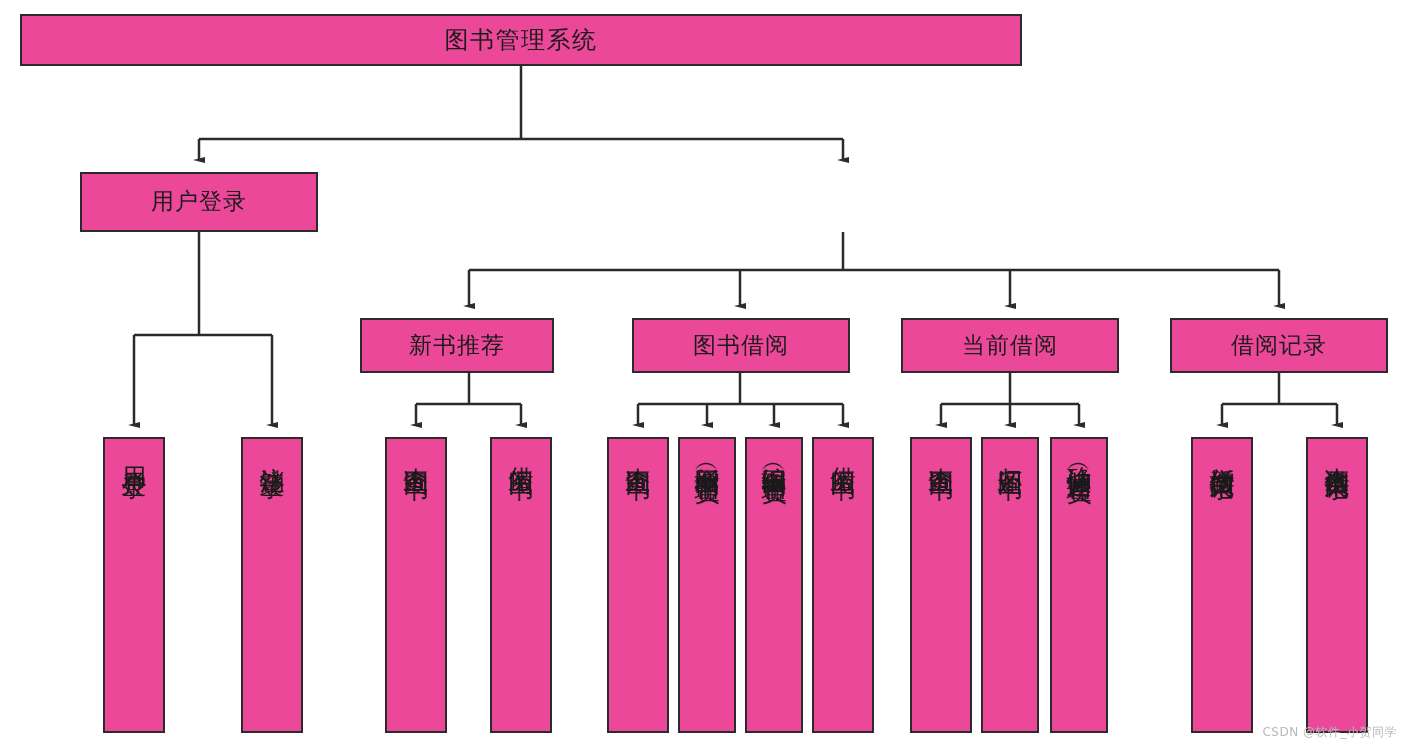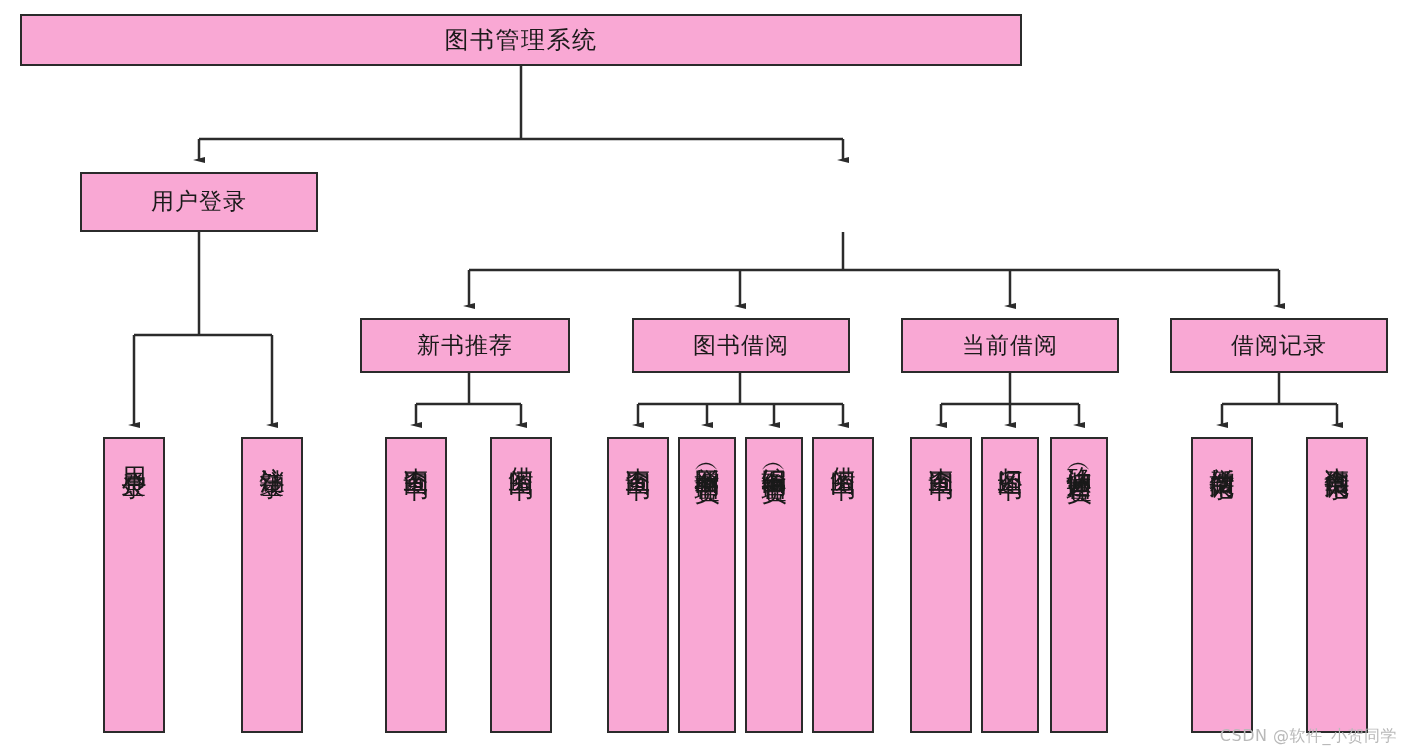--- a/index.html
+++ b/index.html
@@ -23,21 +23,21 @@
     position: absolute;
     left: 0;
     top: 0;
     width: 1405px;
     height: 747px;
     pointer-events: none;
   }
   .node {
     position: absolute;
     box-sizing: border-box;
-    background: #f9a8d4;
+    background: #ec4899;
     border: 2.5px solid #2b2b2b;
     display: flex;
     align-items: center;
     justify-content: center;
     color: #1a1a1a;
   }
   .node-h {
     font-size: 23px;
     letter-spacing: 1px;
     line-height: 1.2;
@@ -59,22 +59,22 @@
     letter-spacing: 3px;
     line-height: 1;
     white-space: nowrap;
   }
   .node-v.tall .label {
     letter-spacing: 2px;
   }
   .watermark {
     position: absolute;
     right: 8px;
-    bottom: 0;
-    font-size: 16px;
+    bottom: 6px;
+    font-size: 12px;
     color: #b9b9b9;
     letter-spacing: 0.5px;
     white-space: nowrap;
     user-select: none;
   }
 </style>
 </head>
 <body>
 
 <div id="diagram-root">
@@ -130,21 +130,21 @@
   </svg>
 
   <div class="node node-h node-root" style="left:20px; top:14px; width:1002px; height:52px;">
     <span class="label">图书管理系统</span>
   </div>
 
   <div class="node node-h" style="left:80px; top:172px; width:238px; height:60px;">
     <span class="label">用户登录</span>
   </div>
 
-  <div class="node node-h" style="left:360px; top:318px; width:210px; height:55px;">
+  <div class="node node-h" style="left:360px; top:318px; width:194px; height:55px;">
     <span class="label">新书推荐</span>
   </div>
   <div class="node node-h" style="left:632px; top:318px; width:218px; height:55px;">
     <span class="label">图书借阅</span>
   </div>
   <div class="node node-h" style="left:1170px; top:318px; width:218px; height:55px;">
     <span class="label">借阅记录</span>
   </div>
   <div class="node node-h" style="left:901px; top:318px; width:218px; height:55px;">
     <span class="label">当前借阅</span>

